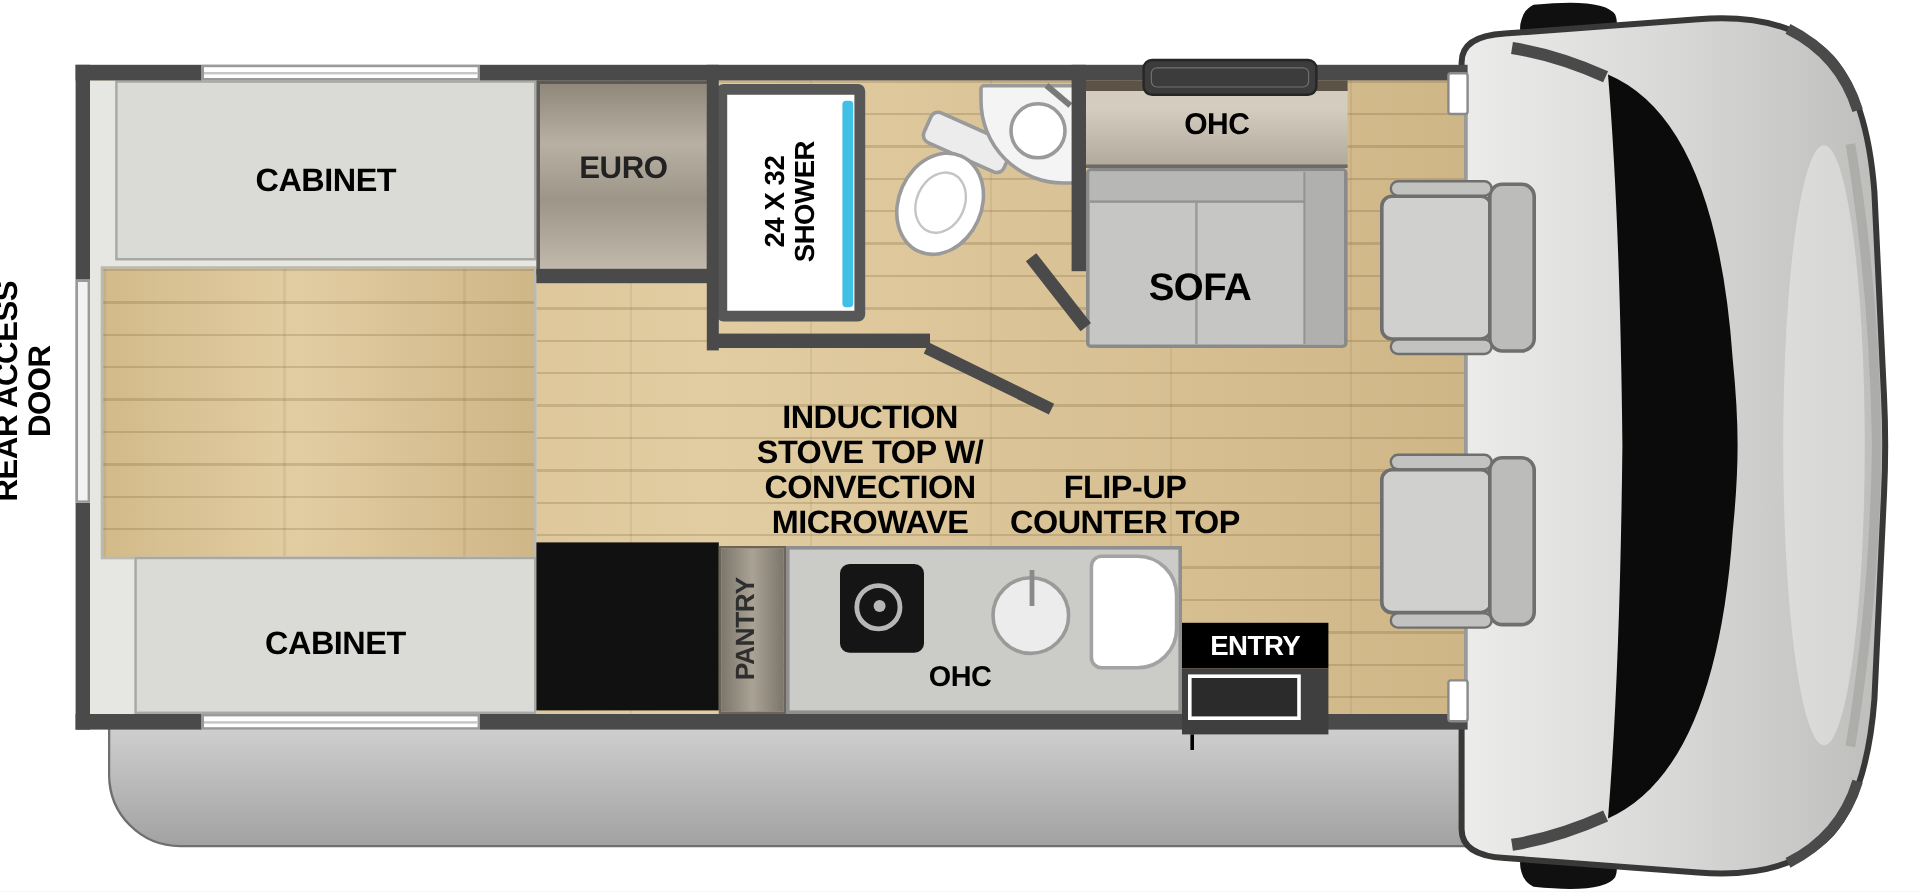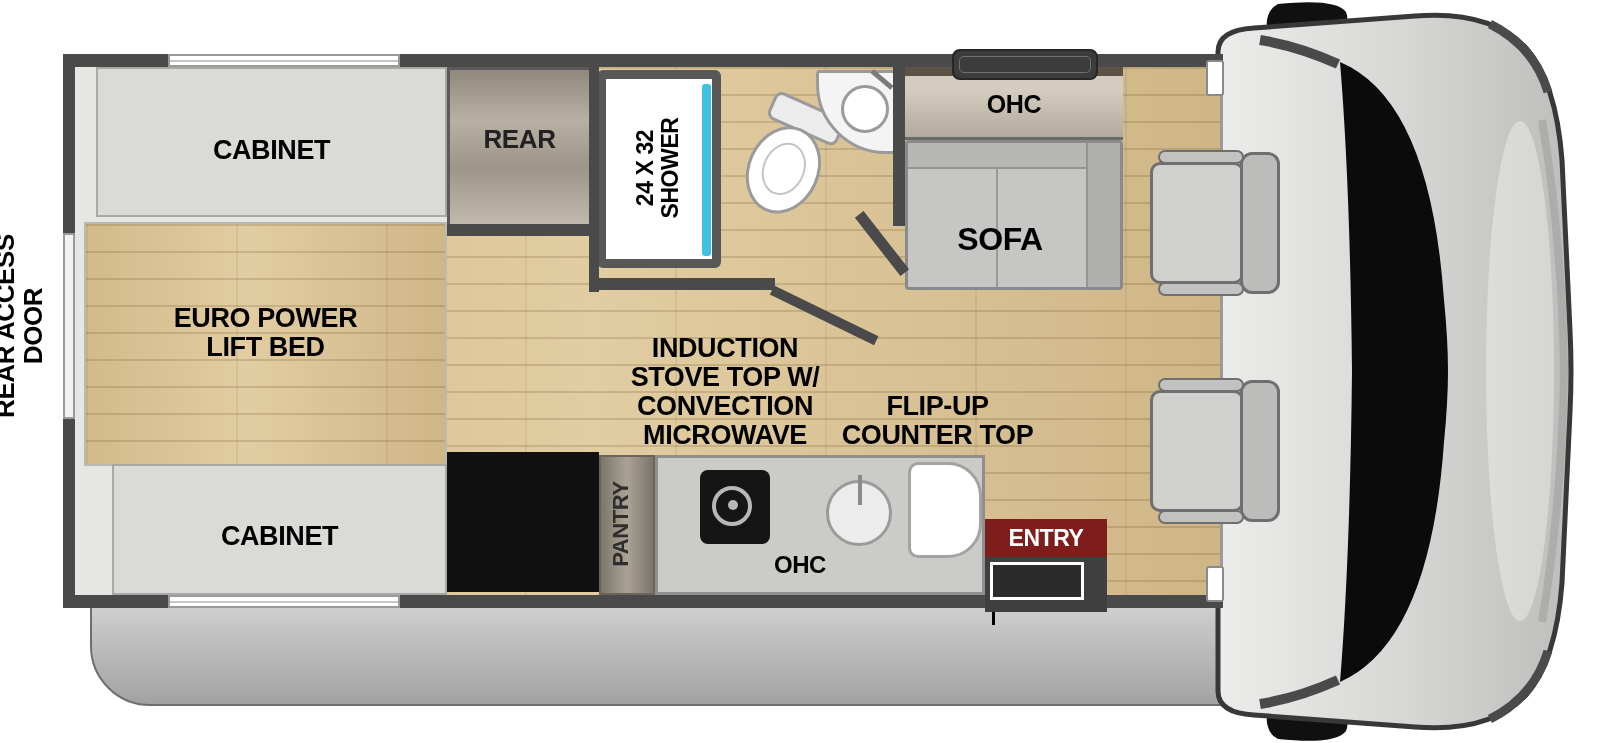--- a/index.html
+++ b/index.html
@@ -107,21 +107,21 @@
   <div class="abs wall" style="left:589px;top:54px;width:10px;height:238px;"></div>
   <div class="abs wall" style="left:592px;top:278px;width:183px;height:12px;"></div>
   <div class="abs wall" style="left:893px;top:54px;width:12px;height:172px;"></div>
   <div class="abs wall" style="left:845px;top:238px;width:74px;height:11px;transform:rotate(52deg);"></div>
   <div class="abs wall" style="left:772px;top:285px;width:116px;height:10px;transform:rotate(26deg);transform-origin:left center;"></div>
 
   <div class="abs" style="left:952px;top:49px;width:146px;height:31px;background:#3c3c3c;border:2px solid #262626;border-radius:8px;">
     <div class="abs" style="left:5px;top:5px;right:5px;bottom:5px;border:1px solid #707070;border-radius:5px;"></div>
   </div>
 
-  <div class="abs" style="left:985px;top:519px;width:122px;height:38px;background:#7f1d1d;display:flex;align-items:center;justify-content:center;">
+  <div class="abs" style="left:985px;top:519px;width:122px;height:38px;background:#000000;display:flex;align-items:center;justify-content:center;">
     <div class="label" style="color:#fff;font-size:23px;">ENTRY</div>
   </div>
   <div class="abs" style="left:985px;top:557px;width:122px;height:55px;background:#3f3f3f;"></div>
   <div class="abs" style="left:990px;top:562px;width:94px;height:38px;background:#2b2b2b;border:3px solid #fff;"></div>
   <div class="abs" style="left:992px;top:612px;width:3px;height:13px;background:#000;"></div>
 
   <div class="abs" style="left:1206px;top:60px;width:18px;height:36px;background:#fff;border:2px solid #8a8a8a;border-radius:3px;"></div>
   <div class="abs" style="left:1206px;top:232px;width:18px;height:36px;background:#fff;border:2px solid #8a8a8a;border-radius:3px;"></div>
   <div class="abs" style="left:1206px;top:434px;width:18px;height:36px;background:#fff;border:2px solid #8a8a8a;border-radius:3px;"></div>
   <div class="abs" style="left:1206px;top:566px;width:18px;height:36px;background:#fff;border:2px solid #8a8a8a;border-radius:3px;"></div>
@@ -136,25 +136,23 @@
     <div class="abs" style="left:0;top:10px;width:94px;height:122px;background:#d0d0ce;border:3px solid #6f6f6f;border-radius:10px;"></div>
     <div class="abs" style="left:90px;top:0;width:40px;height:142px;background:#bcbcba;border:3px solid #6f6f6f;border-radius:12px;"></div>
     <div class="abs" style="left:8px;top:-2px;width:86px;height:14px;background:#c2c2c0;border:2px solid #6f6f6f;border-radius:7px;"></div>
     <div class="abs" style="left:8px;bottom:-2px;width:86px;height:14px;background:#c2c2c0;border:2px solid #6f6f6f;border-radius:7px;"></div>
   </div>
 
   <div class="abs label rot270" style="left:-78px;top:296px;width:200px;height:60px;font-size:26px;">REAR ACCESS
 DOOR</div>
 
   <div class="abs label" style="left:96px;top:136px;width:351px;font-size:27px;">CABINET</div>
-  <div class="abs label" style="left:84px;top:304px;width:363px;font-size:27px;">EURO POWER
-LIFT BED</div>
   <div class="abs label" style="left:112px;top:522px;width:335px;font-size:27px;">CABINET</div>
 
-  <div class="abs label" style="left:447px;top:126px;width:145px;font-size:26px;color:#222;">REAR</div>
+  <div class="abs label" style="left:447px;top:126px;width:145px;font-size:26px;color:#222;">EURO</div>
 
   <div class="abs label rot270" style="left:584px;top:142px;width:150px;height:52px;font-size:23px;">24 X 32
 SHOWER</div>
 
   <div class="abs label" style="left:905px;top:91px;width:218px;font-size:25px;">OHC</div>
   <div class="abs label" style="left:905px;top:222px;width:190px;font-size:32px;">SOFA</div>
 
   <div class="abs label" style="left:820px;top:392px;width:235px;font-size:27px;">FLIP-UP
 COUNTER TOP</div>
   <div class="abs label" style="left:590px;top:334px;width:270px;font-size:27px;">INDUCTION

